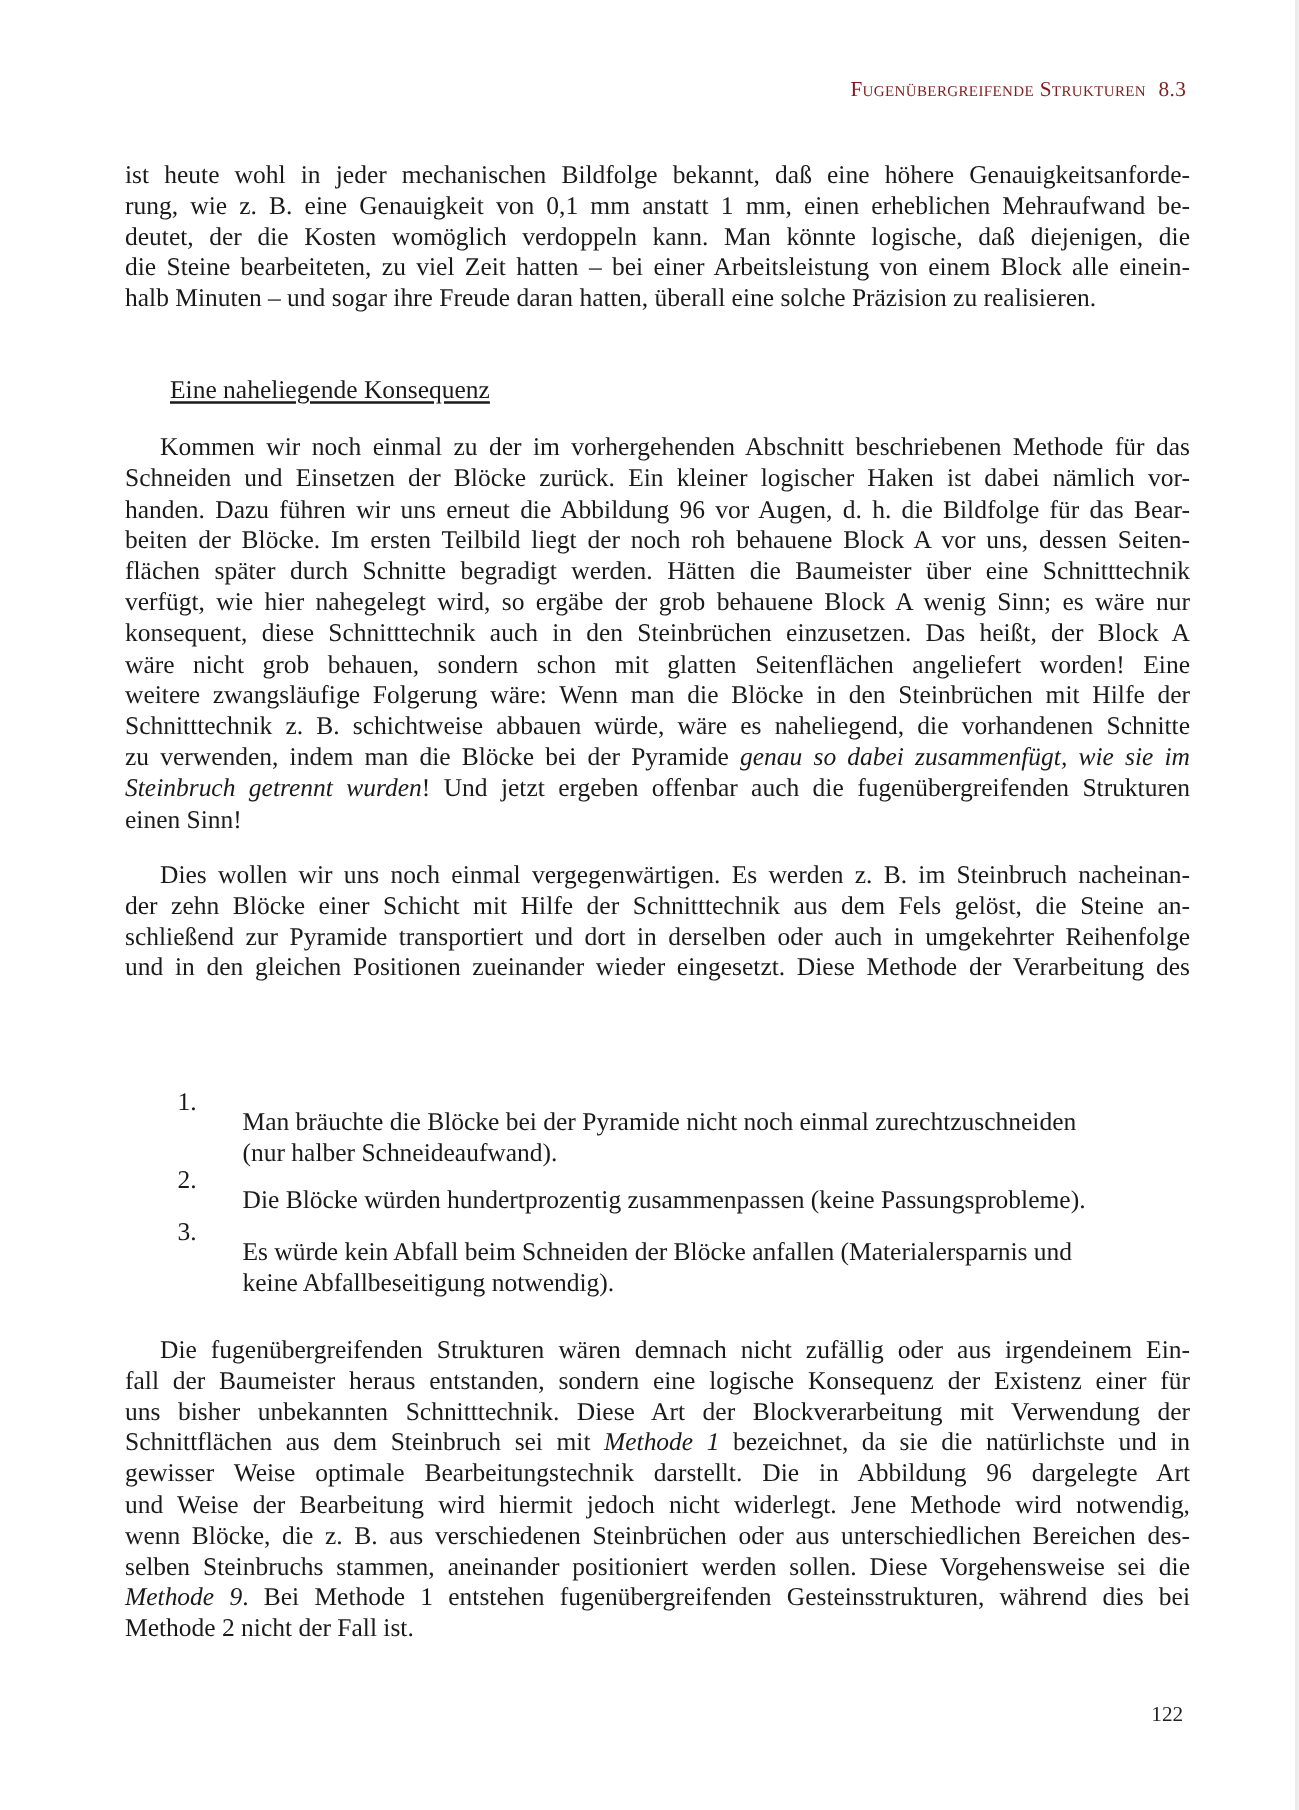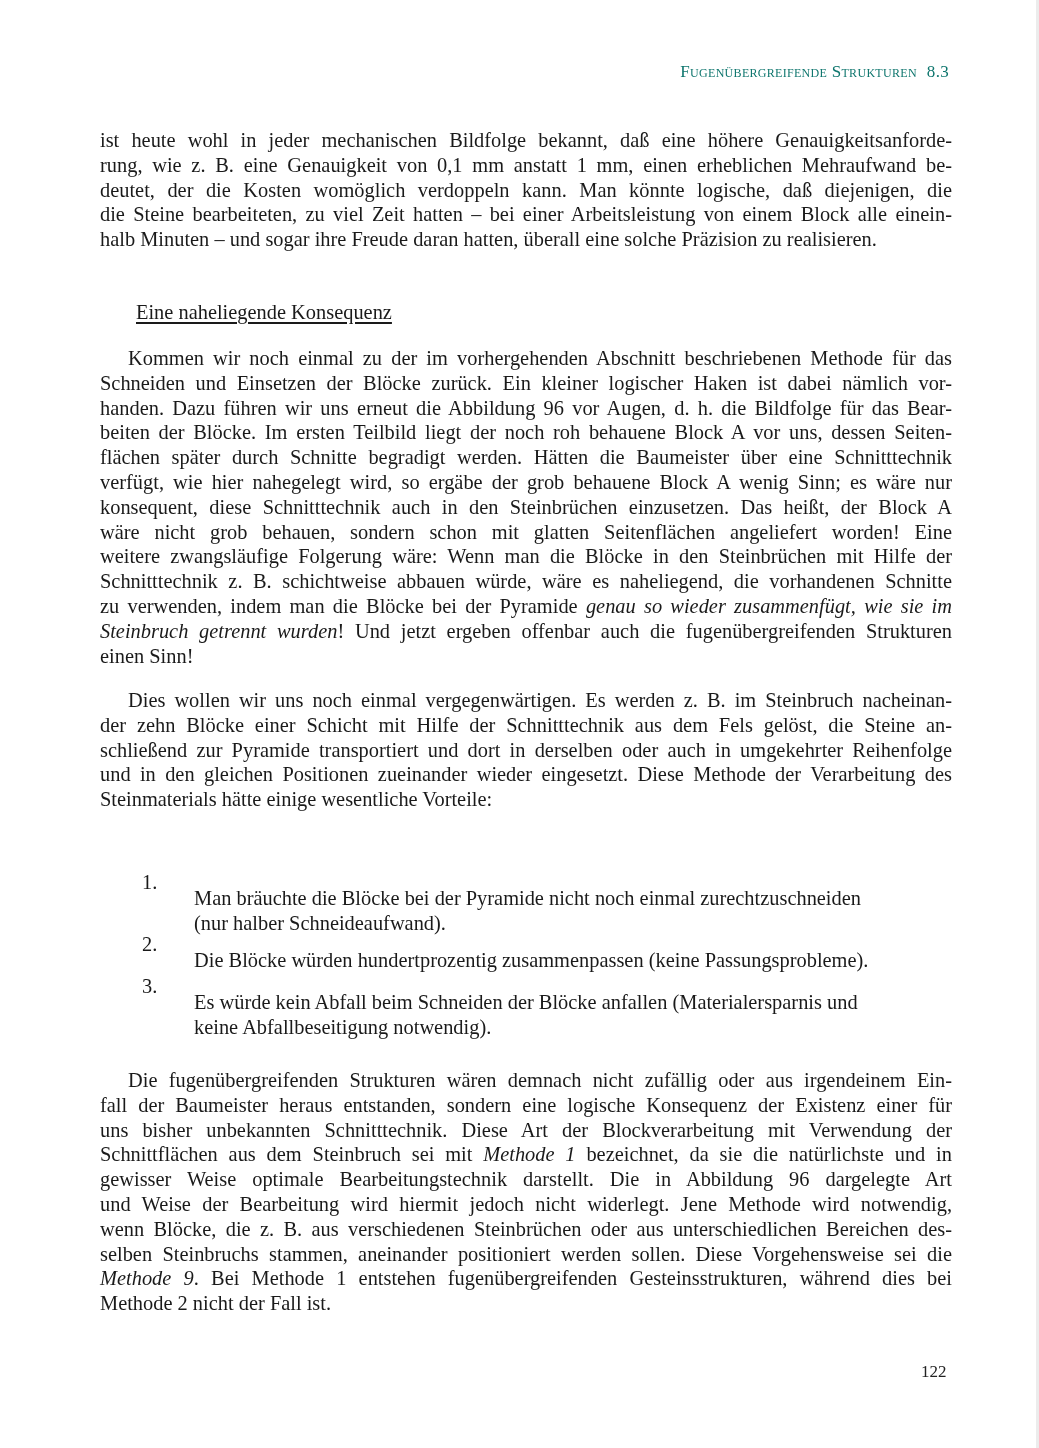--- a/index.html
+++ b/index.html
@@ -22,21 +22,21 @@
       width: 3px;
       height: 100%;
       background: #ececec;
     }
     .running-header {
       position: absolute;
       top: 62px;
       right: 90px;
       font-size: 17px;
       letter-spacing: 0.3px;
-      color: #0f766e;
+      color: #7f1d1d;
       font-variant: small-caps;
       white-space: nowrap;
     }
     .running-header .section-num {
       margin-left: 10px;
       font-variant: normal;
     }
     .text-block {
       position: absolute;
       left: 100px;
@@ -122,31 +122,30 @@
   <span class="line indent">Kommen wir noch einmal zu der im vorhergehenden Abschnitt beschriebenen Methode für das</span>
   <span class="line">Schneiden und Einsetzen der Blöcke zurück. Ein kleiner logischer Haken ist dabei nämlich vor-</span>
   <span class="line">handen. Dazu führen wir uns erneut die Abbildung 96 vor Augen, d. h. die Bildfolge für das Bear-</span>
   <span class="line">beiten der Blöcke. Im ersten Teilbild liegt der noch roh behauene Block A vor uns, dessen Seiten-</span>
   <span class="line">flächen später durch Schnitte begradigt werden. Hätten die Baumeister über eine Schnitttechnik</span>
   <span class="line">verfügt, wie hier nahegelegt wird, so ergäbe der grob behauene Block A wenig Sinn; es wäre nur</span>
   <span class="line">konsequent, diese Schnitttechnik auch in den Steinbrüchen einzusetzen. Das heißt, der Block A</span>
   <span class="line">wäre nicht grob behauen, sondern schon mit glatten Seitenflächen angeliefert worden! Eine</span>
   <span class="line">weitere zwangsläufige Folgerung wäre: Wenn man die Blöcke in den Steinbrüchen mit Hilfe der</span>
   <span class="line">Schnitttechnik z. B. schichtweise abbauen würde, wäre es naheliegend, die vorhandenen Schnitte</span>
-  <span class="line"><span>zu verwenden, indem man die Blöcke bei der Pyramide </span><em>genau so wieder zusammenfügt, wie sie im</em></span>
+  <span class="line"><span>zu verwenden, indem man die Blöcke bei der Pyramide </span><em>genau so dabei zusammenfügt, wie sie im</em></span>
   <span class="line"><em>Steinbruch getrennt wurden</em><span>! Und jetzt ergeben offenbar auch die fugenübergreifenden Strukturen</span></span>
   <span class="line last">einen Sinn!</span>
 </div>
 
 <div class="text-block" style="top:688px;">
   <span class="line indent">Dies wollen wir uns noch einmal vergegenwärtigen. Es werden z. B. im Steinbruch nacheinan-</span>
   <span class="line">der zehn Blöcke einer Schicht mit Hilfe der Schnitttechnik aus dem Fels gelöst, die Steine an-</span>
   <span class="line">schließend zur Pyramide transportiert und dort in derselben oder auch in umgekehrter Reihenfolge</span>
   <span class="line">und in den gleichen Positionen zueinander wieder eingesetzt. Diese Methode der Verarbeitung des</span>
-  <span class="line last">Steinmaterials hätte einige wesentliche Vorteile:</span>
 </div>
 
 <div class="list" style="top:870px;">
   <div class="list-item" style="top:0;">
     <span class="list-num">1.</span>
     <div class="list-text">
       <div>Man bräuchte die Blöcke bei der Pyramide nicht noch einmal zurechtzuschneiden</div>
       <div>(nur halber Schneideaufwand).</div>
     </div>
   </div>

